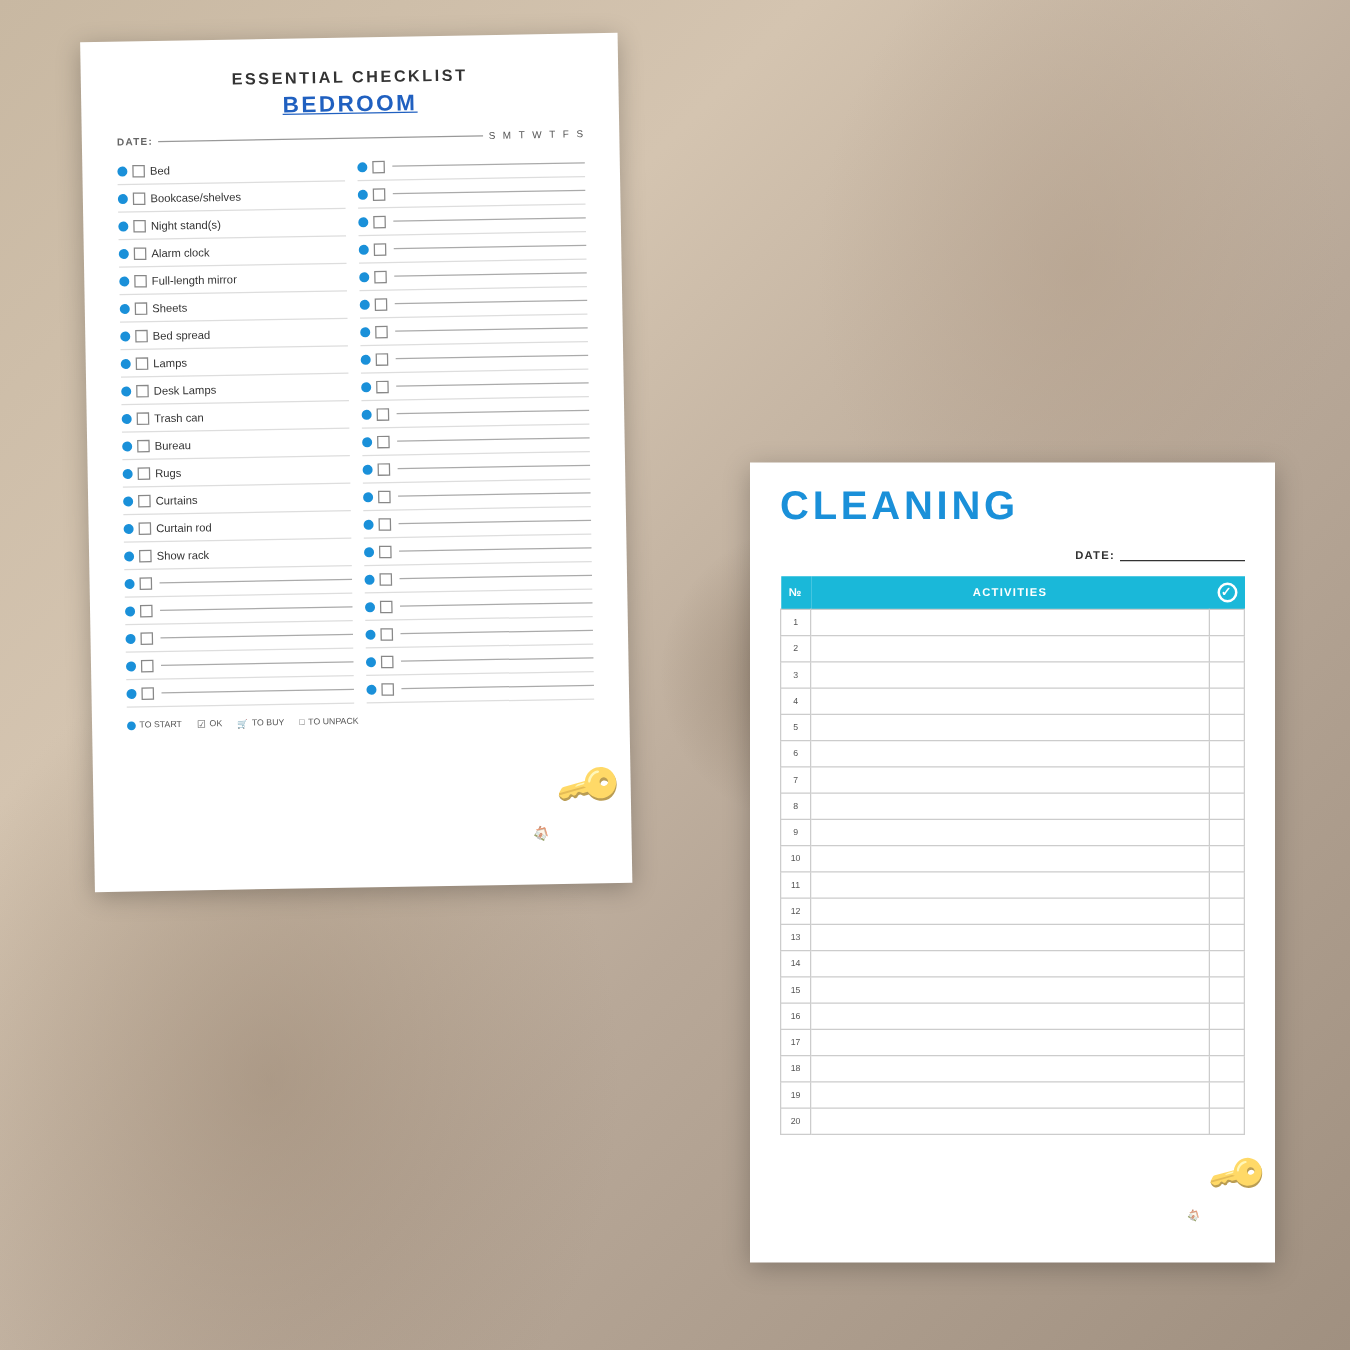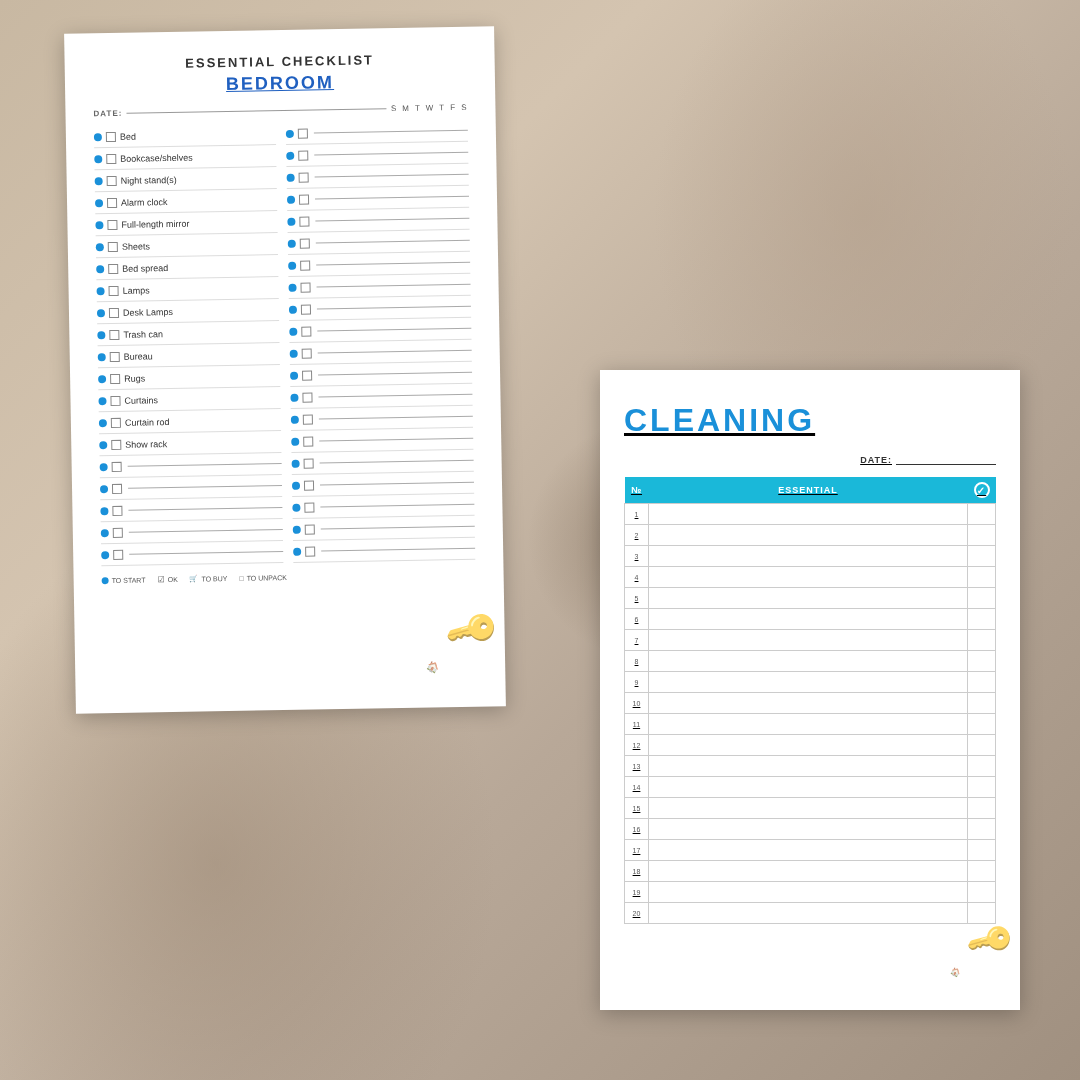--- a/index.html
+++ b/index.html
@@ -50,22 +50,21 @@
       padding: 24px 28px 20px 28px;
     }
 
     
     .cleaning-card {
       right: 60px;
       top: 370px;
       width: 420px;
       min-height: 640px;
       z-index: 11;
-      padding: 32px 24px 20px 24px;
-      text-decoration: underline;
+      padding: 16px 24px 20px 24px;
     }
 
     
     .bc-title {
       text-align: center;
       font-size: 13px;
       font-weight: 600;
       letter-spacing: 2px;
       color: #333;
       margin-bottom: 4px;
@@ -531,21 +530,21 @@
   <div class="cc-title">CLEANING</div>
   <div class="cc-date-row">
     <span>DATE:</span>
     <span class="cc-date-line"></span>
   </div>
 
   <table class="cc-table">
     <thead>
       <tr>
         <th class="num-col">№</th>
-        <th>ESSENTIAL</th>
+        <th>ACTIVITIES</th>
         <th class="check-col">
           <div style="display:flex;align-items:center;justify-content:center;">
             <div style="width:16px;height:16px;border:2px solid #fff;border-radius:50%;display:flex;align-items:center;justify-content:center;">
               <span style="color:#fff;font-size:10px;font-weight:bold;">✓</span>
             </div>
           </div>
         </th>
       </tr>
     </thead>
     <tbody id="cc-tbody">

